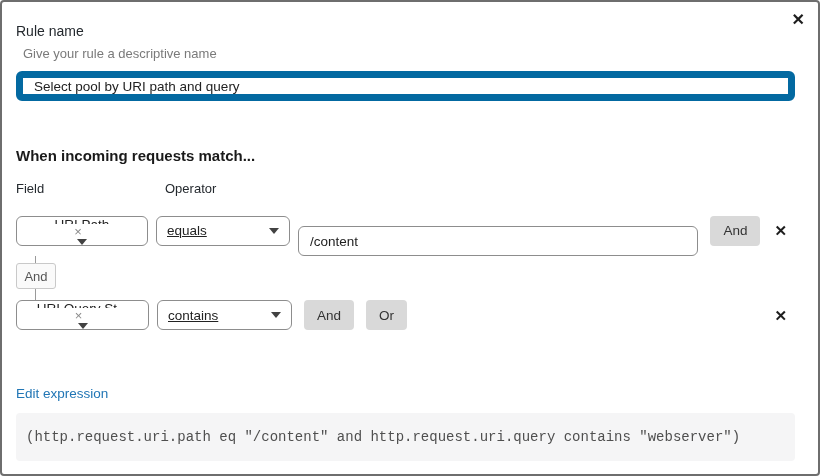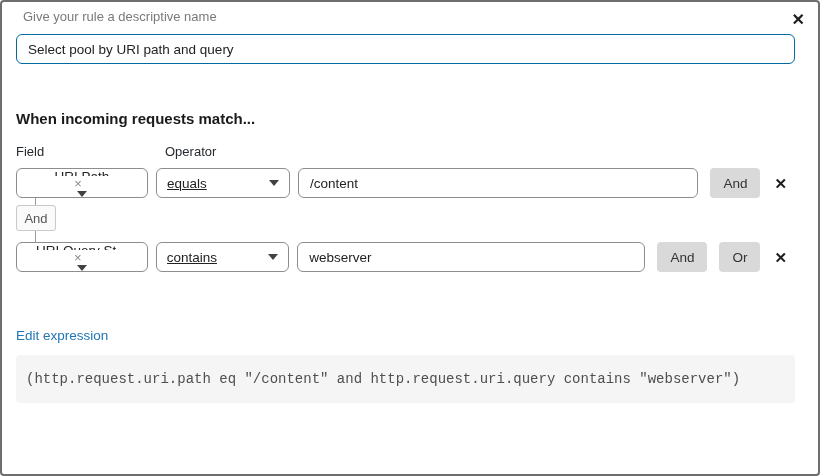--- a/index.html
+++ b/index.html
@@ -24,21 +24,21 @@
     position:absolute; top:6px; right:9px;
     background:none; border:none; cursor:pointer;
     font-size:16px; font-weight:700; color:#1d1d1d;
     line-height:1; padding:4px;
     font-family:"Liberation Sans", sans-serif;
   }
   .field-label { margin-top:21px; font-size:14px; color:#24292e; }
   .helper-text { margin-top:7px; font-size:13px; color:#7a7a7a;margin-left:7px; }
   .rule-name-input {
     margin-top:10px; width:100%; height:30px;
-    border:1px solid #0369a1; border-radius:6px;
+    border:7px solid #0369a1; border-radius:6px;
     padding:0 11px; font-size:13.5px; color:#222;
     font-family:"Liberation Sans", sans-serif;
     outline:none; display:block;
   }
   .section-heading {
     margin:46px 0 0 0;
     font-size:15px; font-weight:700; color:#1a1a1a;
   }
   .col-labels { display:flex; gap:16px; margin-top:17px; font-size:13px; color:#24292e; }
   .col-labels .c1 { width:133px; }
@@ -61,21 +61,21 @@
   .caret {
     width:0; height:0;
     border-left:5px solid transparent;
     border-right:5px solid transparent;
     border-top:6px solid #424242;
     flex:0 0 auto;
   }
   .value-input {
     height:30px; border:1px solid #8d8d8d; border-radius:6px;
     padding:0 11px; font-size:13.5px; color:#222;
-    font-family:"Liberation Sans", sans-serif; outline:none;
+    font-family:"Liberation Sans", sans-serif; outline:none;margin-top:21px;
   }
   .value-wide  { width:404px; }
   .value-short { width:352px; }
 
   .logic-btn {
     height:30px; padding:0 13px;
     background:#d9d9d9; border:none; border-radius:4px;
     font-size:13.5px; color:#333; cursor:pointer;
     font-family:"Liberation Sans", sans-serif;
     margin-left:4px;
@@ -114,20 +114,21 @@
     white-space:nowrap; overflow:hidden;
   }
 </style>
 </head>
 <body>
 
 <div class="modal">
 
   <button class="close-btn">✕</button>
 
+  <div class="field-label">Rule name</div>
   <div class="helper-text">Give your rule a descriptive name</div>
   <input class="rule-name-input" type="text" value="Select pool by URI path and query" style="">
 
   <h2 class="section-heading">When incoming requests match...</h2>
 
   <div class="col-labels">
     <div class="c1">Field</div>
     <div class="c2">Operator</div>
   </div>
 
@@ -155,21 +156,20 @@
   <div class="cond-row row-2">
     <div class="select-box field-select">
       <span class="txt">URI Query St...</span>
       <span class="clear-x">×</span>
       <span class="caret"></span>
     </div>
     <div class="select-box op-select">
       <span class="txt">contains</span>
       <span class="caret"></span>
     </div>
-    <input class="value-input value-short" type="text" value="webserver" style="">
     <button class="logic-btn">And</button>
     <button class="logic-btn">Or</button>
     <button class="remove-btn">✕</button>
   </div>
 
   <div class="preview-header">
     <a class="edit-link">Edit expression</a>
   </div>
 
   <div class="code-block">

